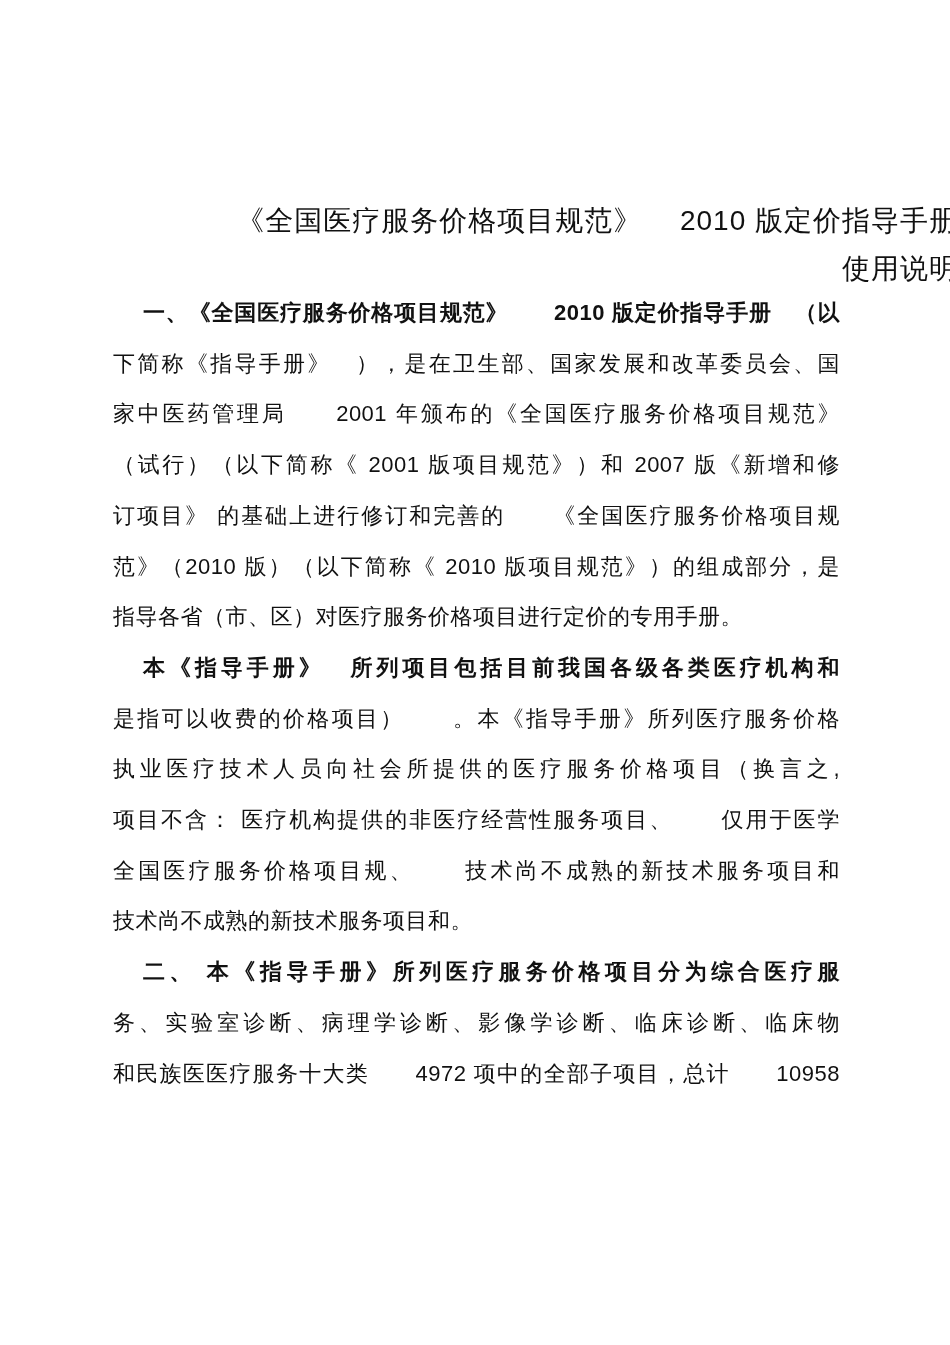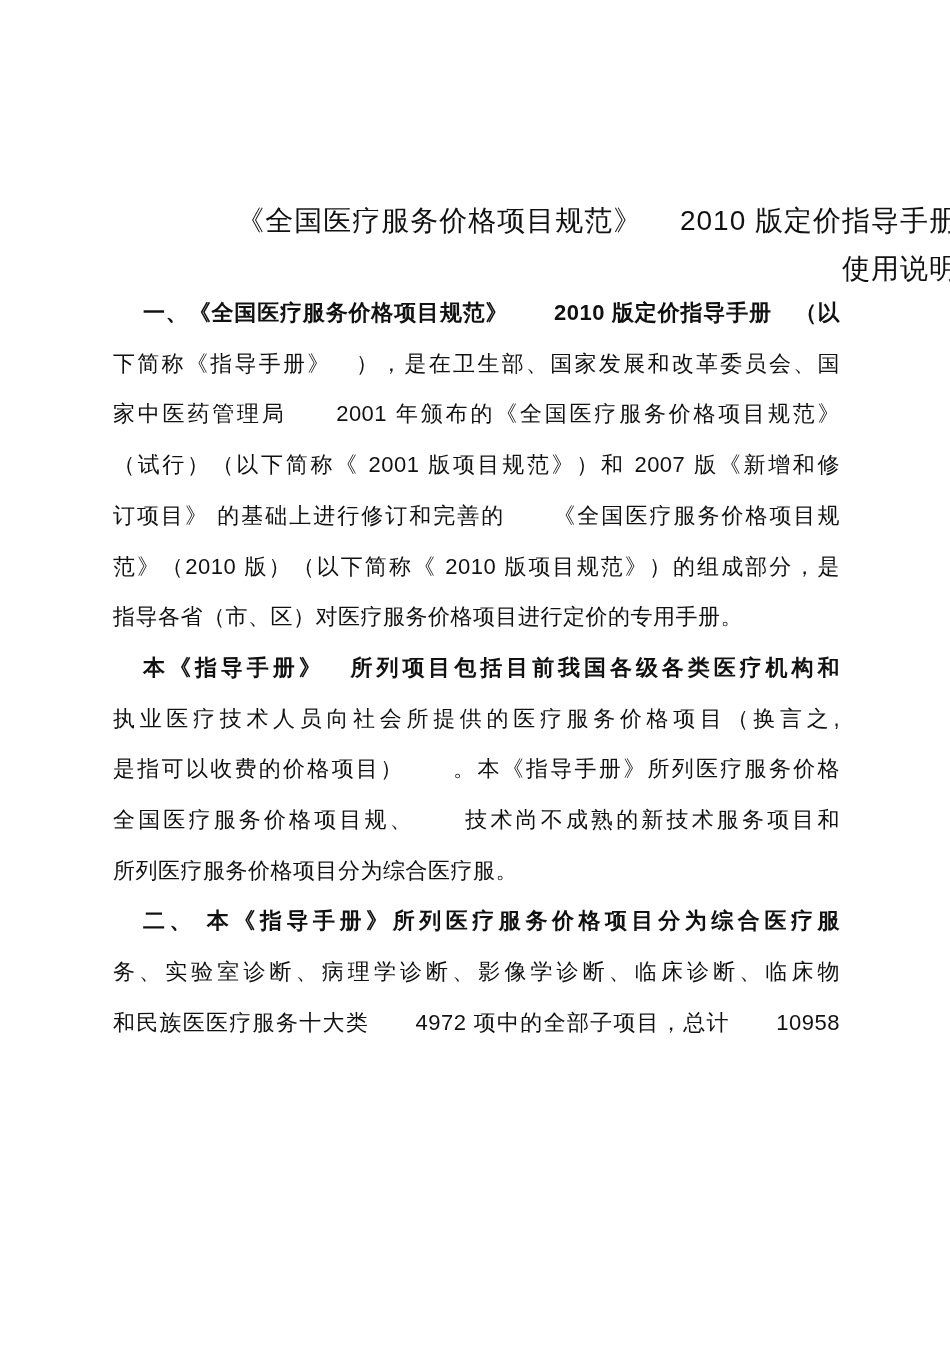--- a/index.html
+++ b/index.html
@@ -66,22 +66,23 @@
 
   <div class="doc-body">
     <div class="line j indent">一、《全国医疗服务价格项目规范》　　2010 版定价指导手册　（以</div>
     <div class="line j">下简称《指导手册》　），是在卫生部、国家发展和改革委员会、国</div>
     <div class="line j">家中医药管理局　　2001 年颁布的《全国医疗服务价格项目规范》</div>
     <div class="line j">（试行）（以下简称《 2001 版项目规范》）和 2007 版《新增和修</div>
     <div class="line j">订项目》 的基础上进行修订和完善的　　《全国医疗服务价格项目规</div>
     <div class="line j">范》（2010 版）（以下简称《 2010 版项目规范》）的组成部分，是</div>
     <div class="line">指导各省（市、区）对医疗服务价格项目进行定价的专用手册。</div>
     <div class="line j indent">本《指导手册》　所列项目包括目前我国各级各类医疗机构和</div>
+    <div class="line j">是指可以收费的价格项目）　　。本《指导手册》所列医疗服务价格</div>
     <div class="line j">执业医疗技术人员向社会所提供的医疗服务价格项目（换言之,</div>
-    <div class="line j">是指可以收费的价格项目）　　。本《指导手册》所列医疗服务价格</div>
+    <div class="line j">项目不含： 医疗机构提供的非医疗经营性服务项目、　　仅用于医学</div>
     <div class="line j">全国医疗服务价格项目规、　　技术尚不成熟的新技术服务项目和</div>
-    <div class="line">所列医疗服务价格项目分为综合医疗服。</div>
+    <div class="line">技术尚不成熟的新技术服务项目和。</div>
     <div class="line j indent">二、 本《指导手册》所列医疗服务价格项目分为综合医疗服</div>
     <div class="line j">务、实验室诊断、病理学诊断、影像学诊断、临床诊断、临床物</div>
     <div class="line j">和民族医医疗服务十大类　　4972 项中的全部子项目，总计　　10958</div>
   </div>
 
 </div>
 
 </body></html>

